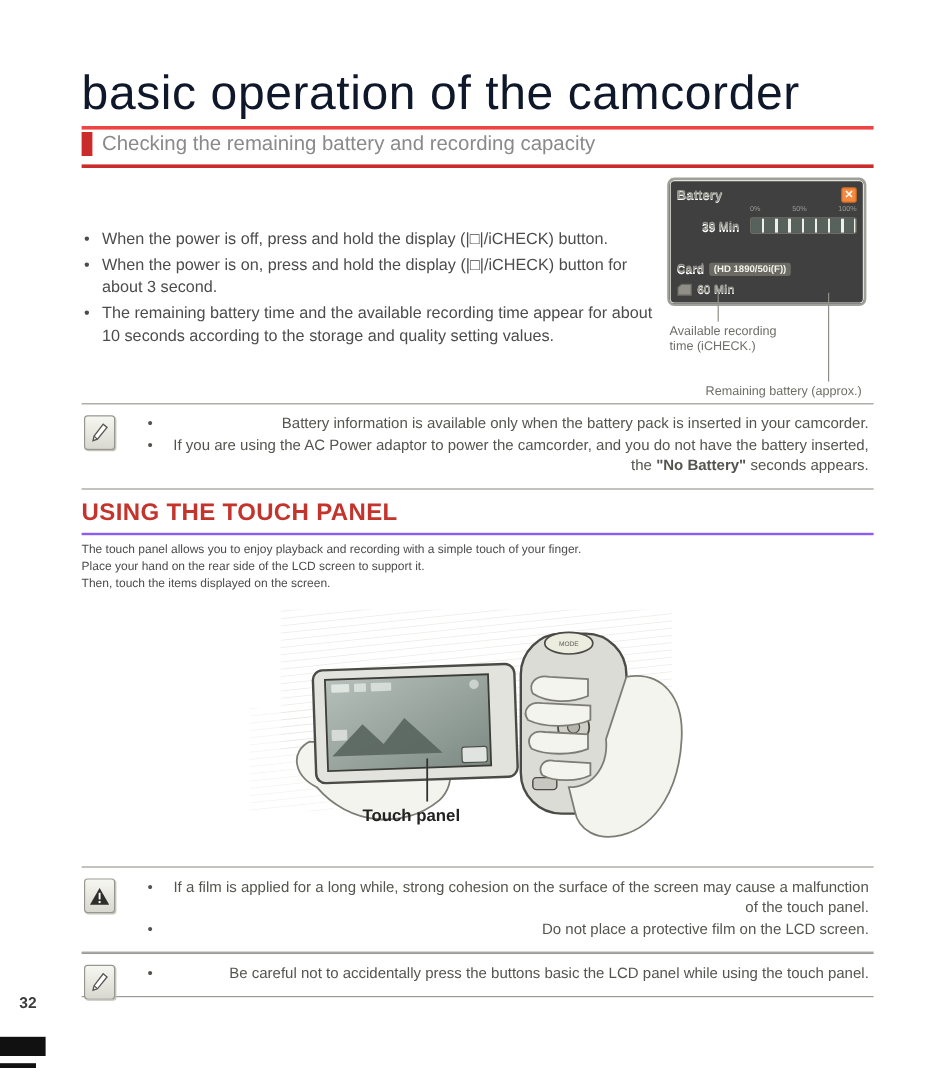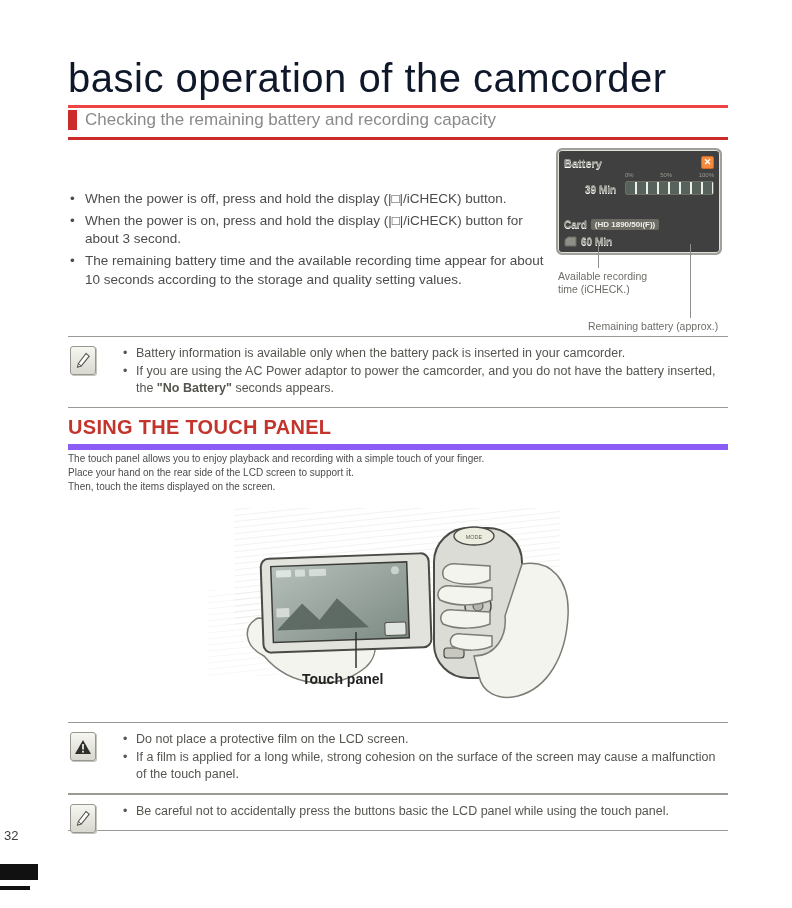--- a/index.html
+++ b/index.html
@@ -66,38 +66,38 @@
     border-top:1px solid #9a9a94; border-bottom:1px solid #9a9a94;
     padding:8px 4px 9px 54px;
   }
   .icon-box {
     position:absolute; left:2px; top:9px; width:26px; height:29px;
     border:1px solid #97978f; border-radius:3px;
     background:linear-gradient(#f7f7f1, #d8d8d0);
     box-shadow:1px 1px 0 #c4c4bc;
     display:flex; align-items:center; justify-content:center;
   }
-  .note-list { list-style:none; }
+  .note-list { list-style:none;text-align:right; }
   .note-list li { position:relative; padding-left:14px; font-size:12.5px; line-height:1.35; color:#55554f; margin-bottom:1px; }
   .note-list li::before { content:"•"; position:absolute; left:1px; top:0; }
   .note1 { top:336px; }
   .warnbox { top:722px; }
   .note2 { top:794px; }
 
   
   .sec2-title {
     position:absolute; left:68px; top:416px; width:660px;
     font-size:20px; font-weight:bold; color:#c2342c; letter-spacing:0.3px;
-    border-bottom:6px solid #8b5cf6; padding-bottom:5px;
+    border-bottom:2px solid #8b5cf6; padding-bottom:5px;
   }
   .sec2-para { position:absolute; left:68px; top:452px; width:660px; font-size:10px; line-height:1.42; color:#4c4c4c; }
 
   .illustration { position:absolute; left:206px; top:506px; width:380px; height:210px; }
 
-  .pagenum { position:absolute; left:4px; top:828px; font-size:13px; color:#3c3c3c; }
+  .pagenum { position:absolute; left:16px; top:828px; font-size:13px; color:#3c3c3c;font-weight:bold; }
   .trim-thick { position:absolute; left:0; top:864px; width:38px; height:16px; background:#111; }
   .trim-thin { position:absolute; left:0; top:886px; width:30px; height:4px; background:#111; }
 </style>
 </head>
 <body>
 
 <div class="page">
 
   <h1 class="main-title">basic operation of the camcorder</h1>
 
@@ -223,22 +223,22 @@
 
   <div class="notebox warnbox">
     <div class="icon-box">
       <svg width="18" height="16" viewBox="0 0 18 16">
         <path d="M9 1 L17 15 H1 Z" fill="#2e2e2a"></path>
         <rect x="8.2" y="5" width="1.6" height="5.5" fill="#ffffff"></rect>
         <rect x="8.2" y="11.8" width="1.6" height="1.8" fill="#ffffff"></rect>
       </svg>
     </div>
     <ul class="note-list">
+      <li>If a film is applied for a long while, strong cohesion on the surface of the screen may cause a malfunction of the touch panel.</li>
       <li>Do not place a protective film on the LCD screen.</li>
-      <li>If a film is applied for a long while, strong cohesion on the surface of the screen may cause a malfunction of the touch panel.</li>
     </ul>
   </div>
 
   <div class="notebox note2">
     <div class="icon-box">
       <svg width="15" height="17" viewBox="0 0 15 17">
         <path d="M10 1.5 L13.2 4.2 L5.2 14 L1.5 15.2 L2.4 11.4 Z" fill="#ffffff" stroke="#55554f" stroke-width="1.1"></path>
         <path d="M2.4 11.4 L5.2 14" stroke="#55554f" stroke-width="1"></path>
       </svg>
     </div>

